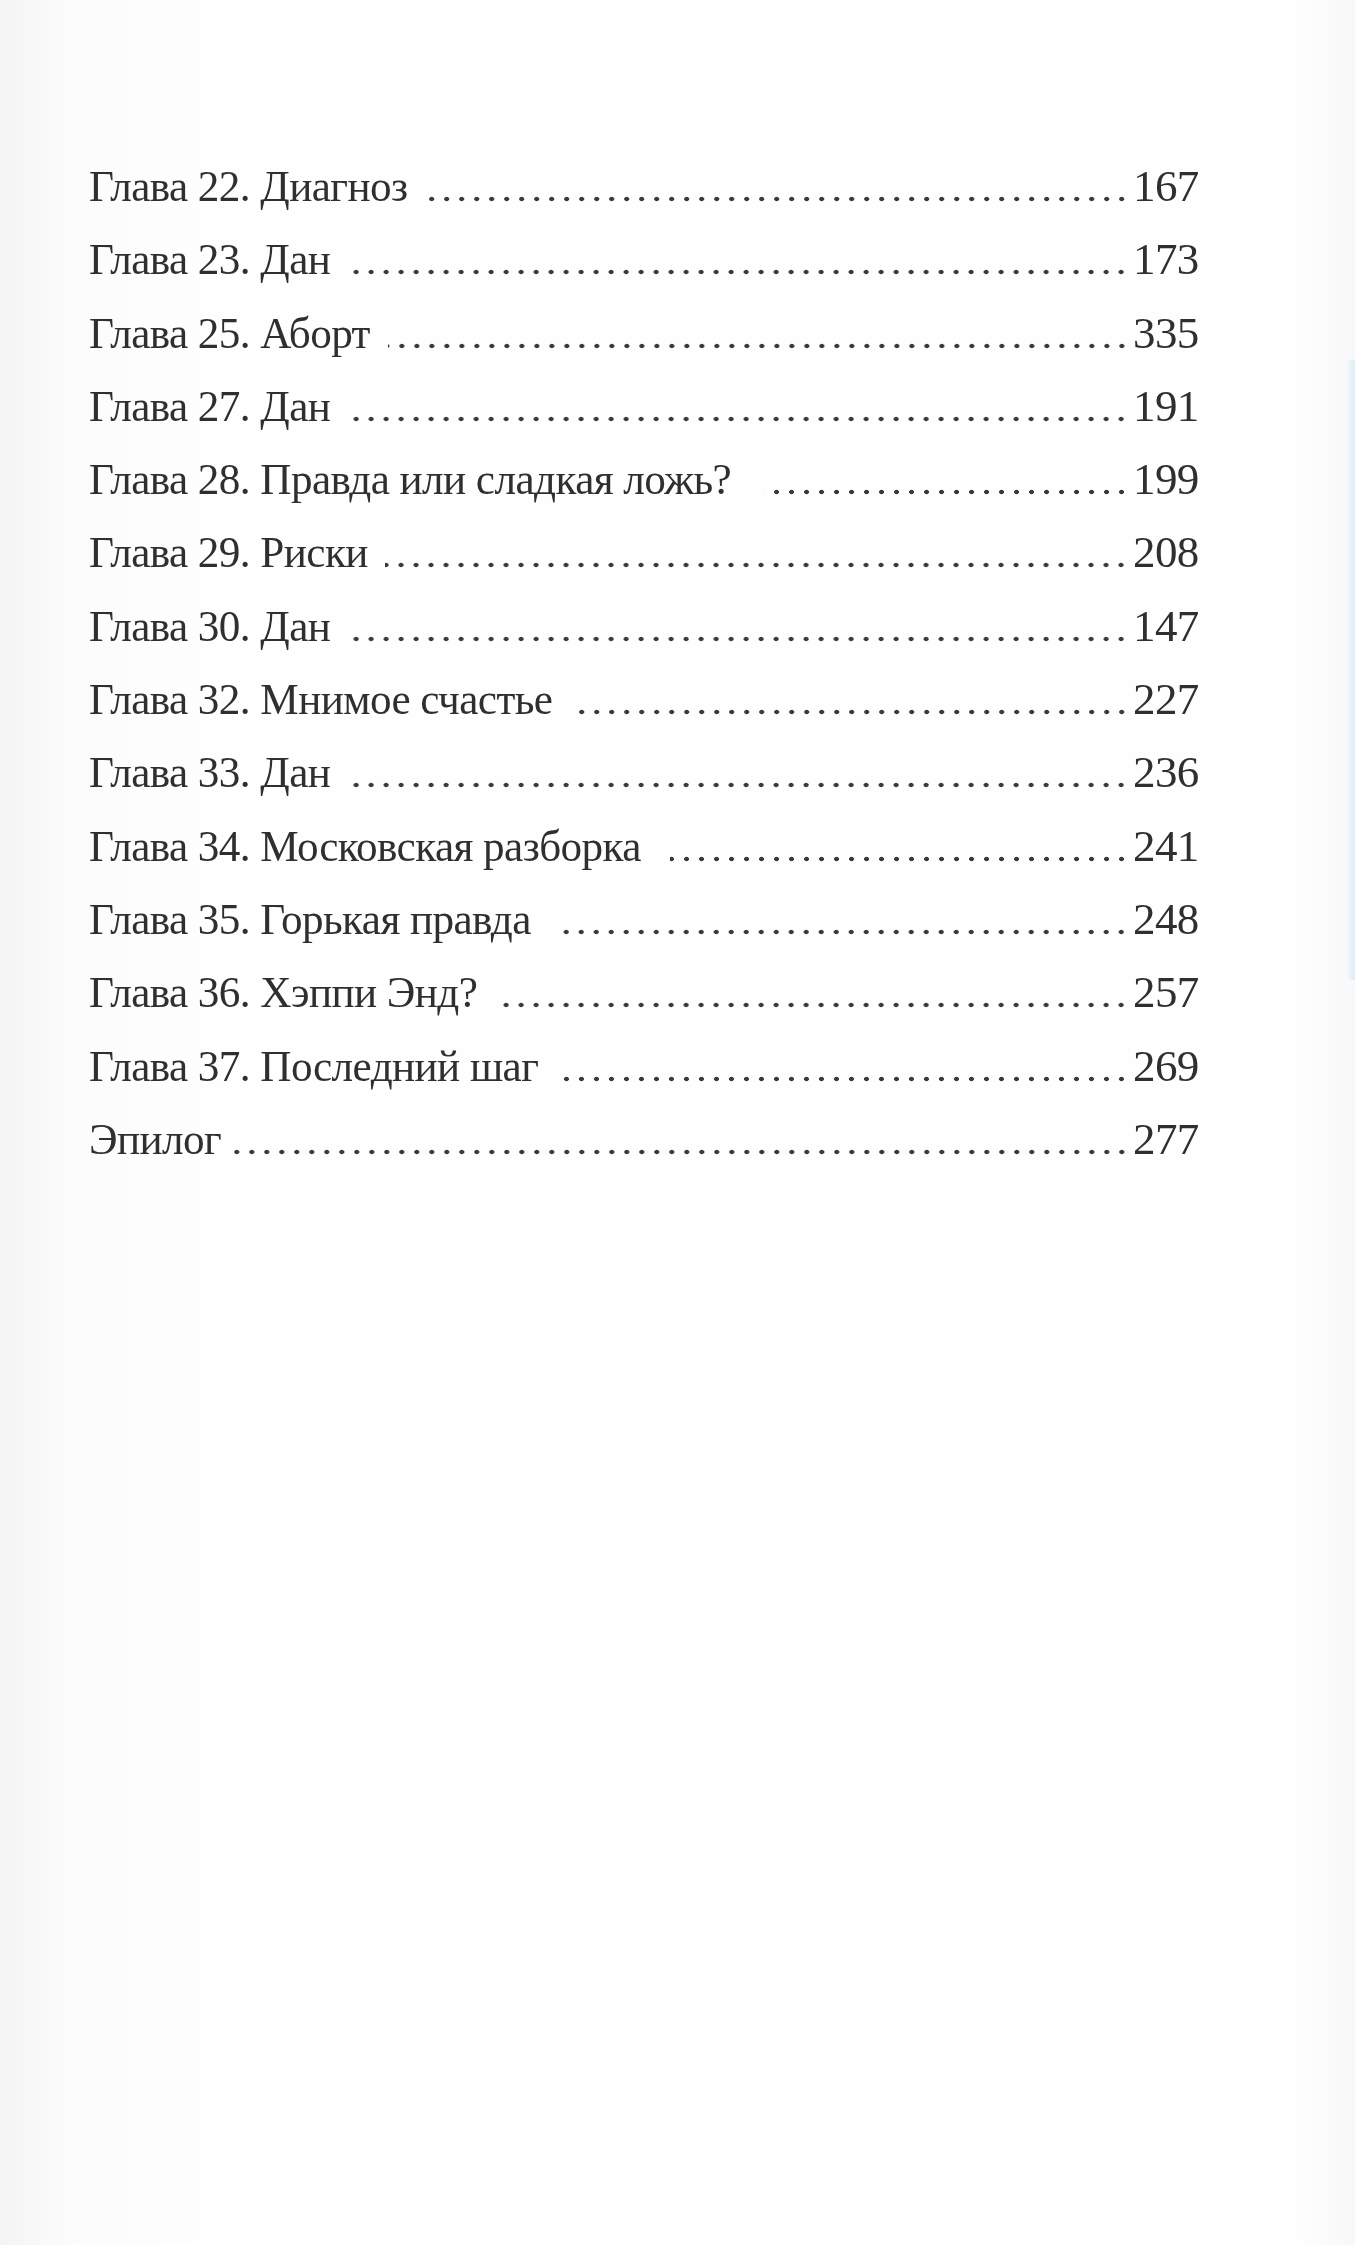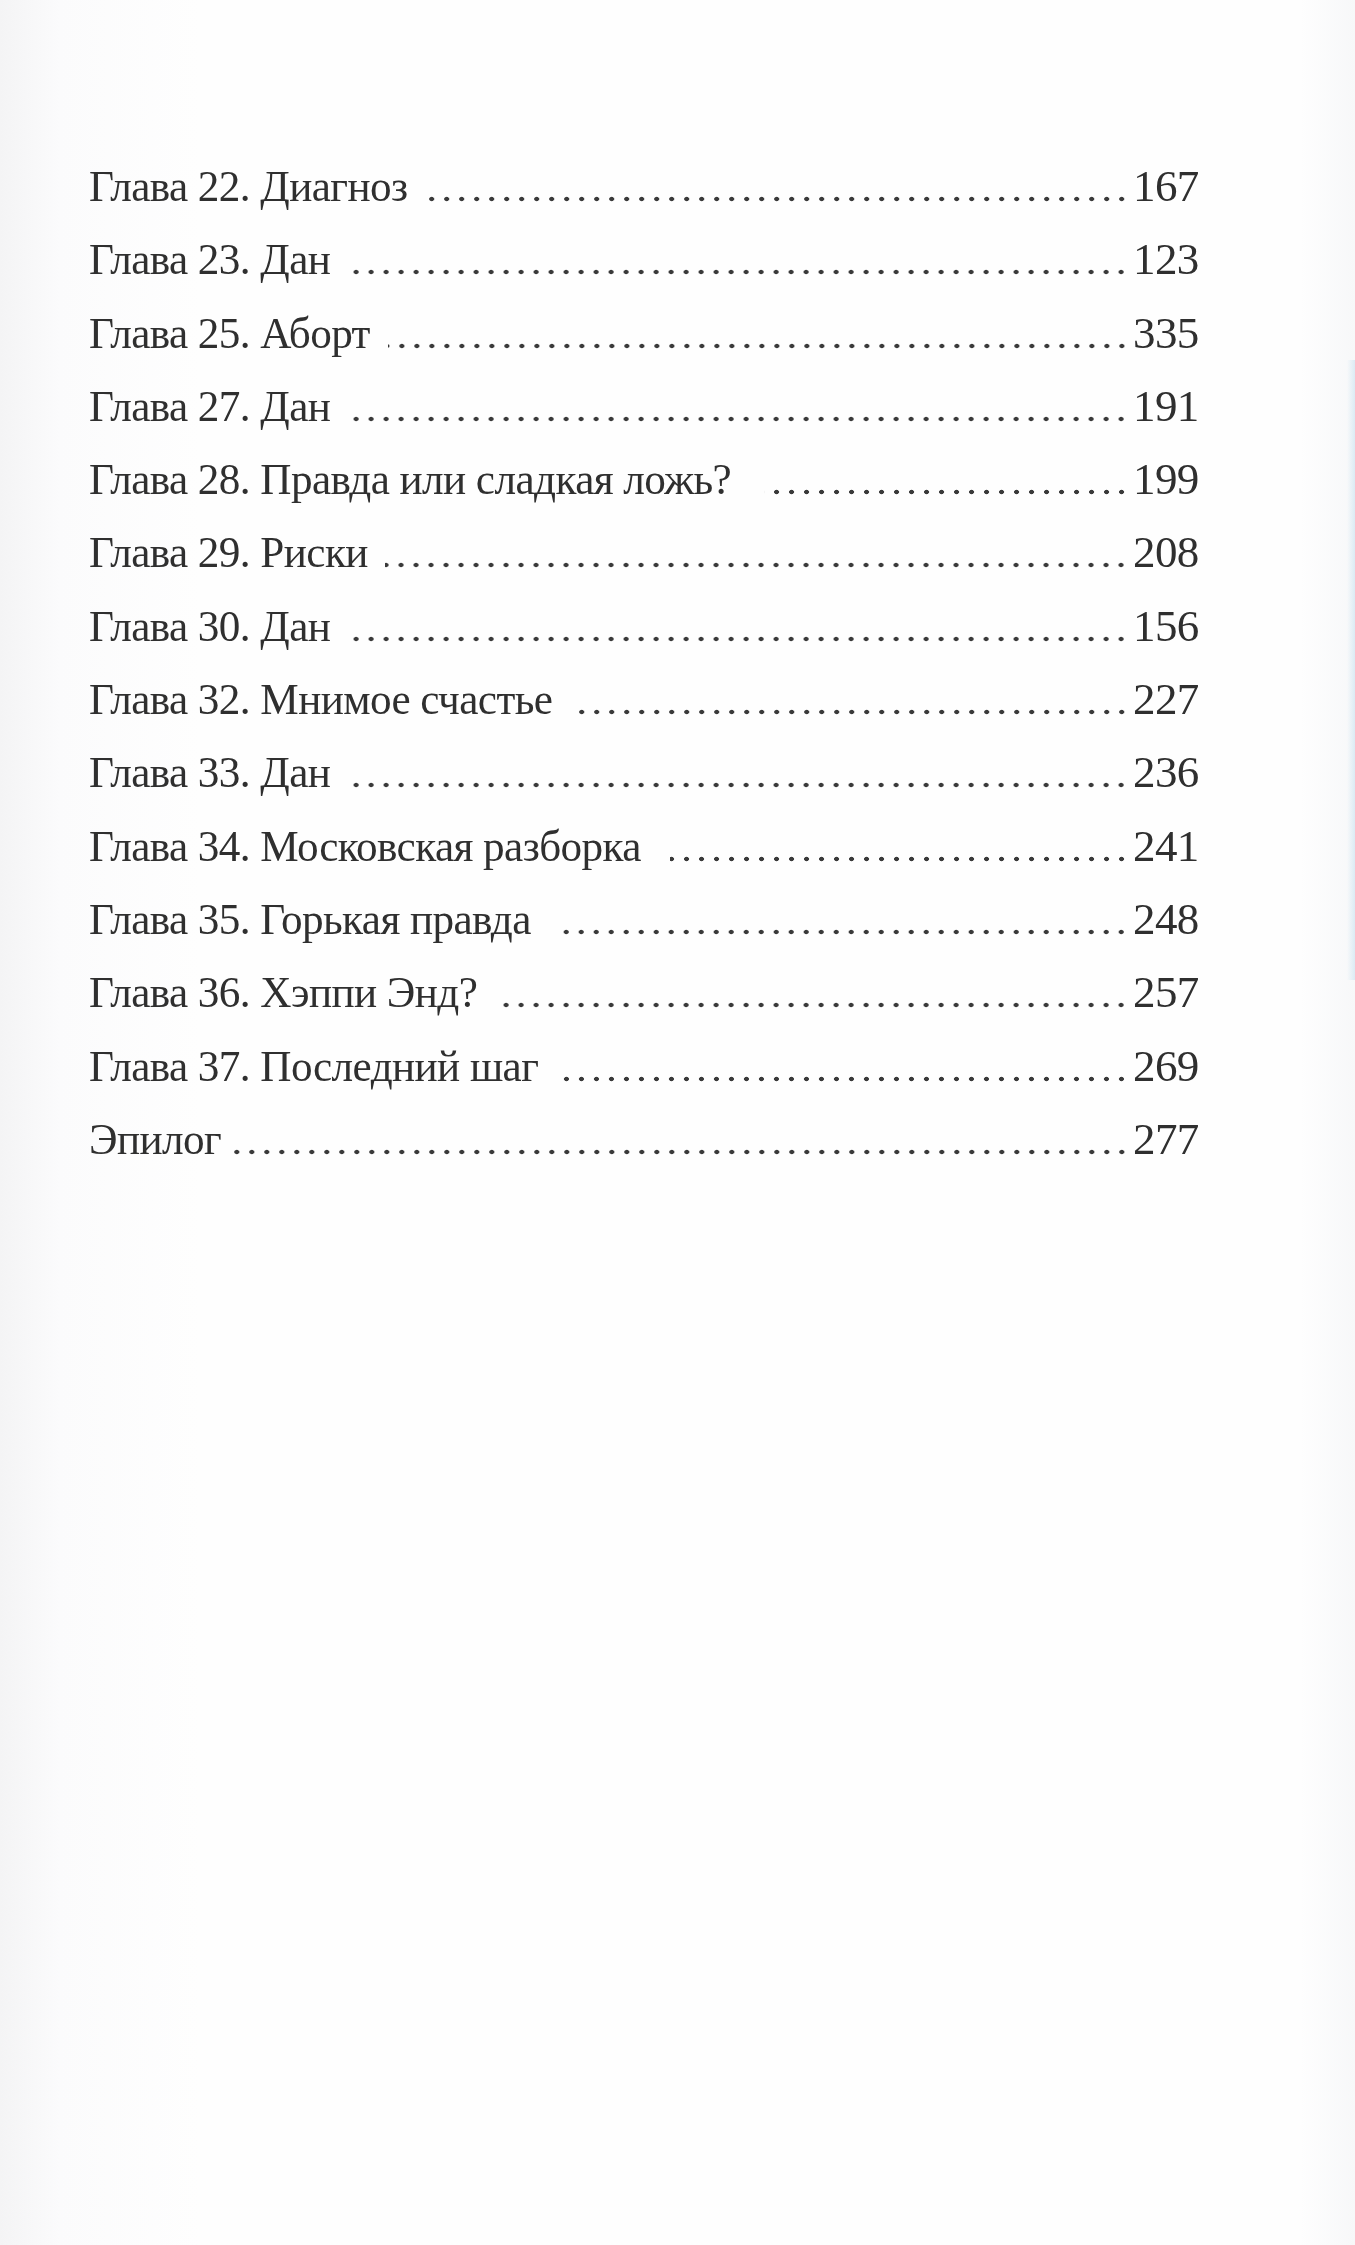--- a/index.html
+++ b/index.html
@@ -90,21 +90,21 @@
 
   <div class="toc">
     <div class="toc-row">
       <span class="toc-title">Глава 22. Диагноз</span>
       <span class="toc-leader"></span>
       <span class="toc-page">167</span>
     </div>
     <div class="toc-row">
       <span class="toc-title">Глава 23. Дан</span>
       <span class="toc-leader"></span>
-      <span class="toc-page">123</span>
+      <span class="toc-page">173</span>
     </div>
     <div class="toc-row">
       <span class="toc-title">Глава 25. Аборт </span>
       <span class="toc-leader"></span>
       <span class="toc-page">335</span>
     </div>
     <div class="toc-row">
       <span class="toc-title">Глава 27. Дан</span>
       <span class="toc-leader"></span>
       <span class="toc-page">191</span>
@@ -115,21 +115,21 @@
       <span class="toc-page">199</span>
     </div>
     <div class="toc-row">
       <span class="toc-title">Глава 29. Риски </span>
       <span class="toc-leader"></span>
       <span class="toc-page">208</span>
     </div>
     <div class="toc-row">
       <span class="toc-title">Глава 30. Дан</span>
       <span class="toc-leader"></span>
-      <span class="toc-page">156</span>
+      <span class="toc-page">147</span>
     </div>
     <div class="toc-row">
       <span class="toc-title">Глава 32. Мнимое счастье </span>
       <span class="toc-leader"></span>
       <span class="toc-page">227</span>
     </div>
     <div class="toc-row">
       <span class="toc-title">Глава 33. Дан</span>
       <span class="toc-leader"></span>
       <span class="toc-page">236</span>

